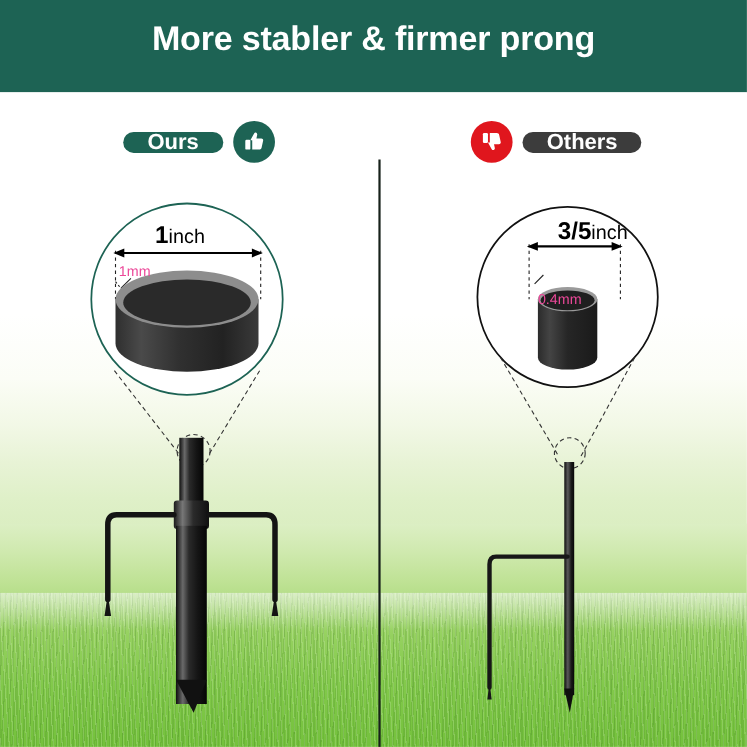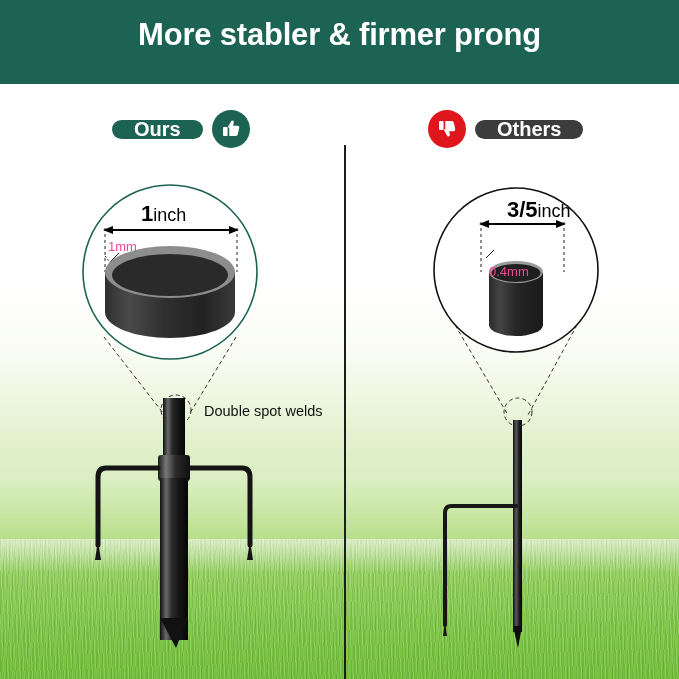--- a/index.html
+++ b/index.html
@@ -294,21 +294,20 @@
     <path d="M190 468 L242 468 Q250 468 250 477 L250 545" stroke="#141414" stroke-width="5" fill="none" stroke-linecap="round"></path>
     <path d="M250 540 L253 560 L247 560 Z" fill="#141414"></path>
   </svg>
 
   <div class="dim-label" style="left:141px; top:203px;">
     <span class="big">1</span><span class="small">inch</span>
   </div>
   <div class="thin-label" style="left:108px; top:240px;">1mm</div>
 
   <div id="weld-note">
-    <div>Double spot welds</div>
   </div>
 
   <svg class="layer" viewBox="0 0 679 679">
     <defs>
       <linearGradient id="othersTubeBody" x1="0" y1="0" x2="1" y2="0">
         <stop offset="0%" stop-color="#2b2b2b"></stop>
         <stop offset="20%" stop-color="#444444"></stop>
         <stop offset="50%" stop-color="#262626"></stop>
         <stop offset="100%" stop-color="#1a1a1a"></stop>
       </linearGradient>

